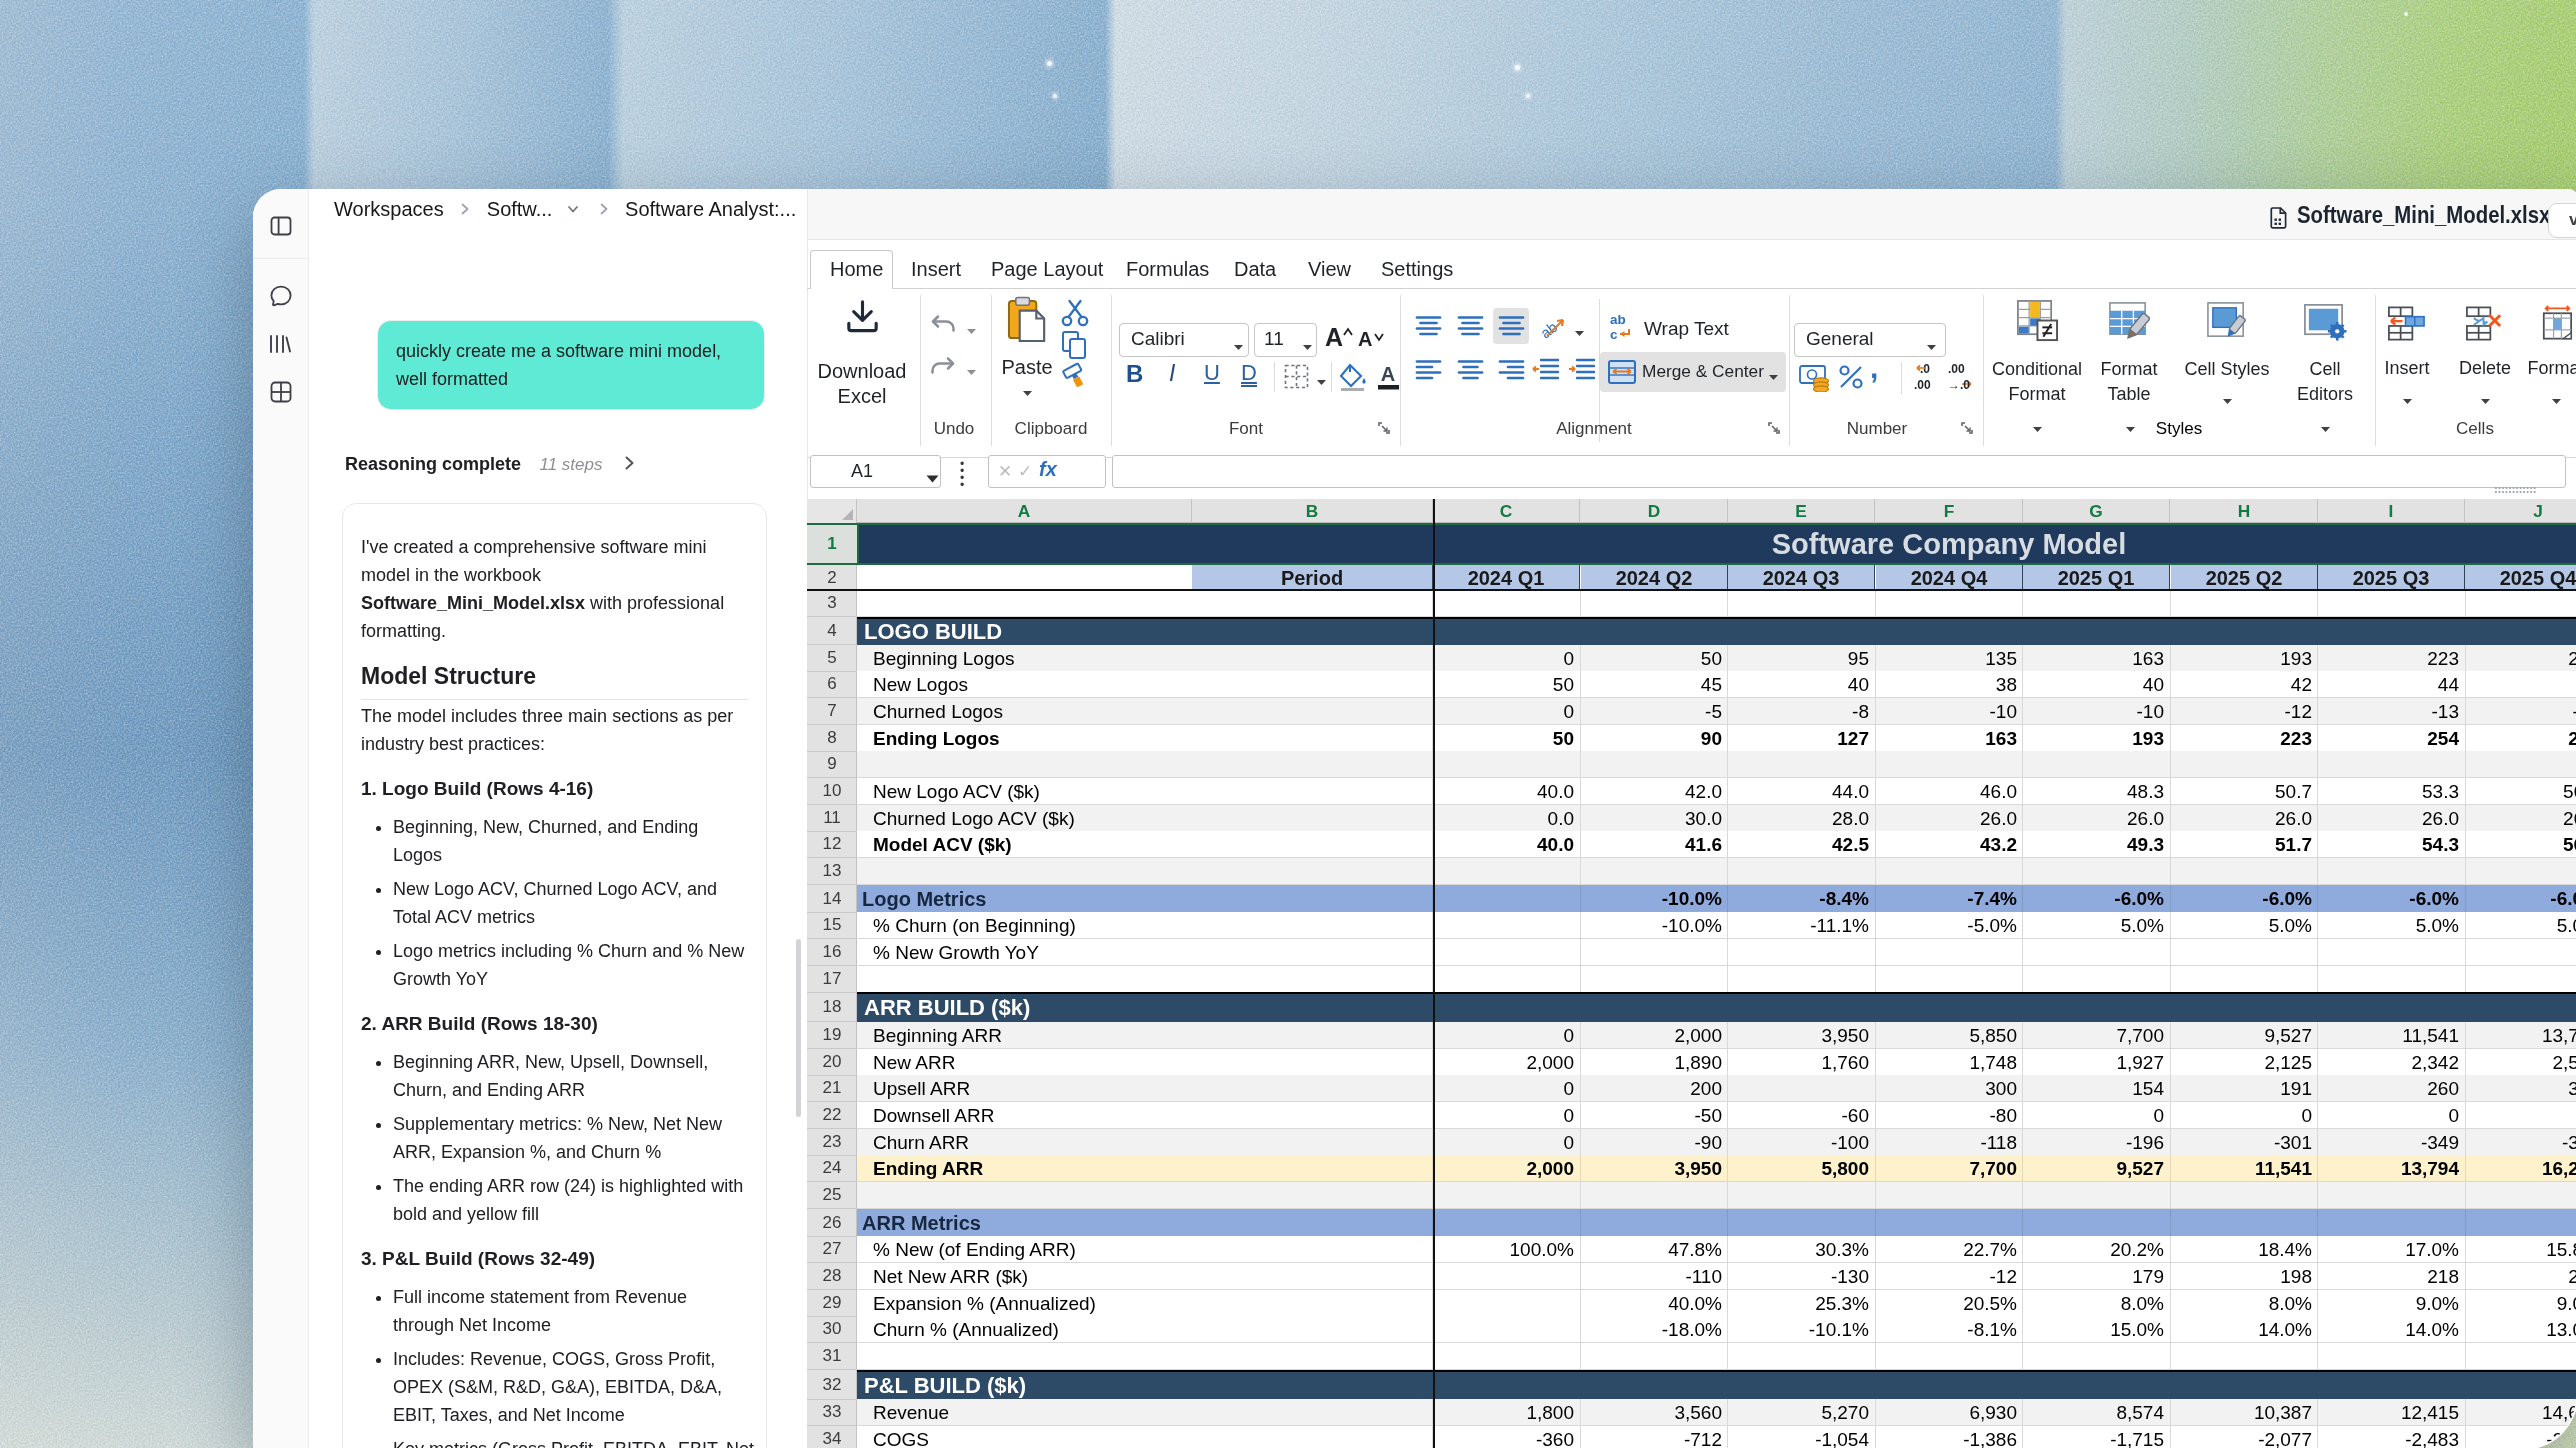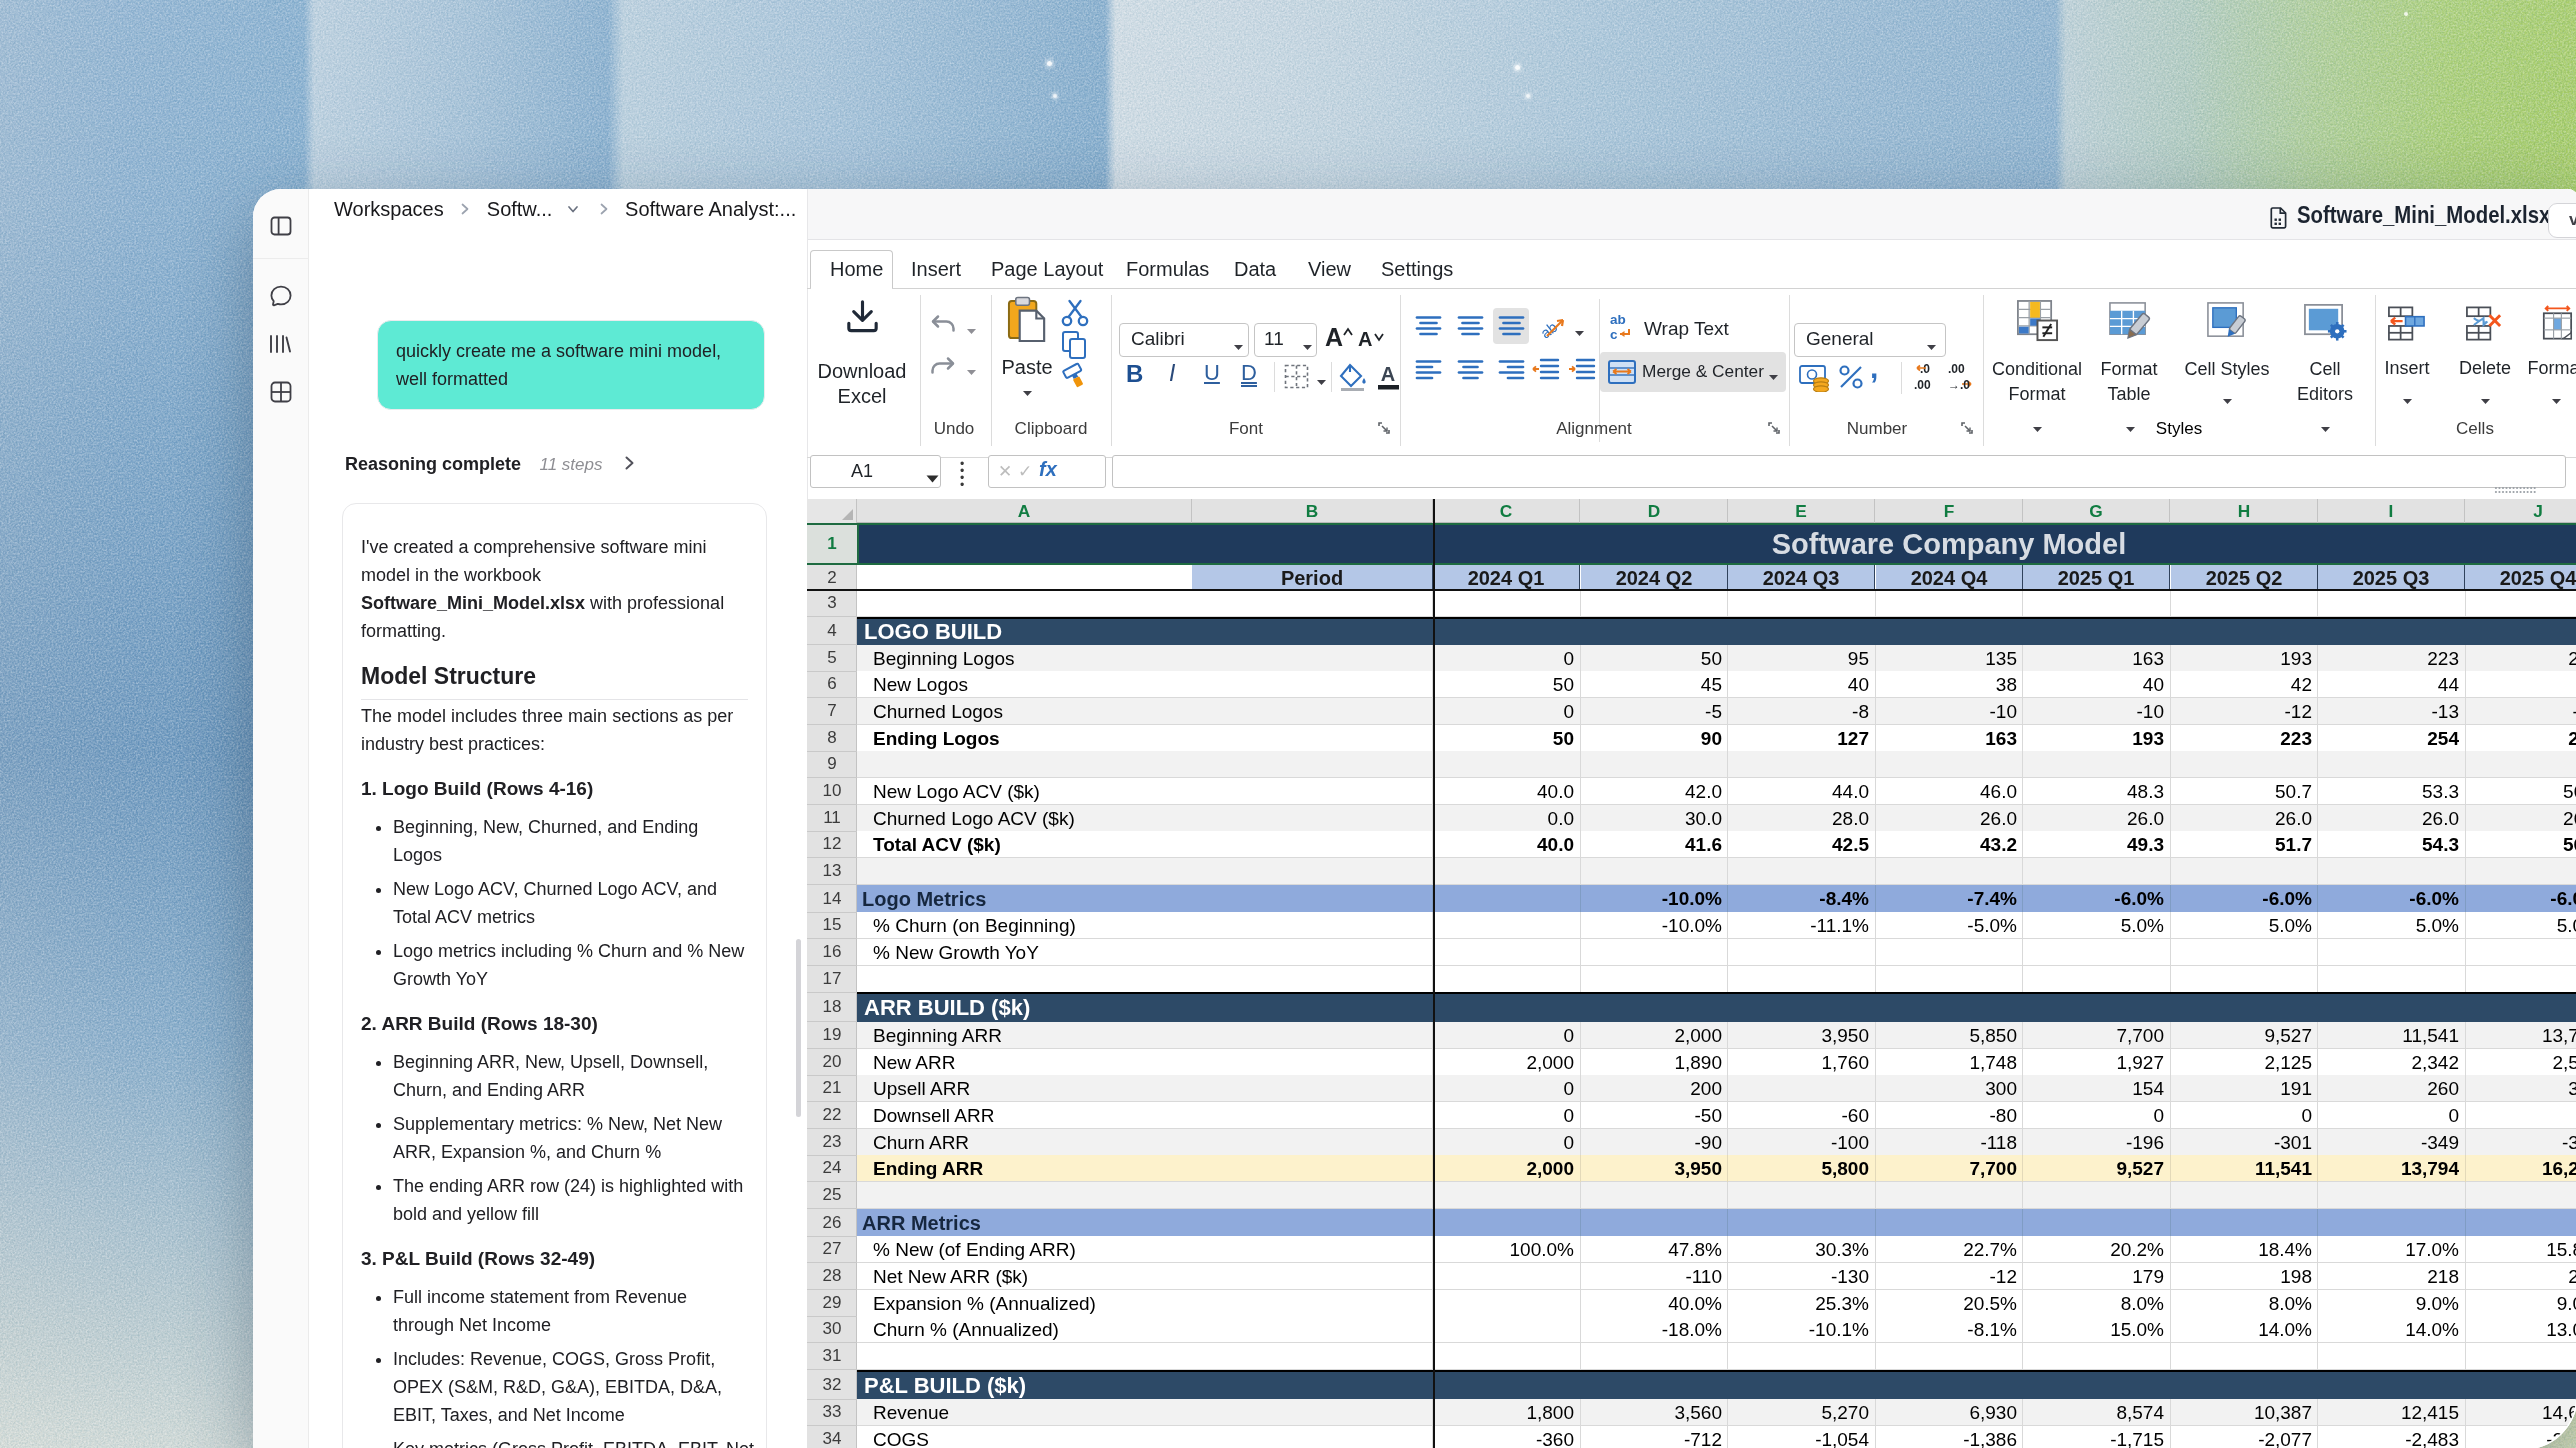--- a/index.html
+++ b/index.html
@@ -763,21 +763,21 @@
 <div style="position:absolute;left:50px;top:332px;width:1719px;height:27px;background:#fff;border-bottom:1px solid #d9d9d9;box-sizing:border-box;"></div>
 <div style="position:absolute;left:625px;top:332px;width:1px;height:27px;background:#d9d9d9;"></div>
 <div style="position:absolute;left:773px;top:332px;width:1px;height:27px;background:#d9d9d9;"></div>
 <div style="position:absolute;left:920px;top:332px;width:1px;height:27px;background:#d9d9d9;"></div>
 <div style="position:absolute;left:1068px;top:332px;width:1px;height:27px;background:#d9d9d9;"></div>
 <div style="position:absolute;left:1215px;top:332px;width:1px;height:27px;background:#d9d9d9;"></div>
 <div style="position:absolute;left:1363px;top:332px;width:1px;height:27px;background:#d9d9d9;"></div>
 <div style="position:absolute;left:1510px;top:332px;width:1px;height:27px;background:#d9d9d9;"></div>
 <div style="position:absolute;left:1658px;top:332px;width:1px;height:27px;background:#d9d9d9;"></div>
 
-<div style="position:absolute;left:66px;top:332px;height:27px;line-height:27px;font-weight:bold;font-size:19px;color:#000;">Total ACV ($k)</div>
+<div style="position:absolute;left:66px;top:332px;height:27px;line-height:27px;font-weight:bold;font-size:19px;color:#000;">Model ACV ($k)</div>
 <div style="position:absolute;left:626px;top:332px;width:141px;height:27px;line-height:27px;text-align:right;font-weight:bold;font-size:19px;color:#000;">40.0</div>
 <div style="position:absolute;left:774px;top:332px;width:141px;height:27px;line-height:27px;text-align:right;font-weight:bold;font-size:19px;color:#000;">41.6</div>
 <div style="position:absolute;left:921px;top:332px;width:141px;height:27px;line-height:27px;text-align:right;font-weight:bold;font-size:19px;color:#000;">42.5</div>
 <div style="position:absolute;left:1069px;top:332px;width:141px;height:27px;line-height:27px;text-align:right;font-weight:bold;font-size:19px;color:#000;">43.2</div>
 <div style="position:absolute;left:1216px;top:332px;width:141px;height:27px;line-height:27px;text-align:right;font-weight:bold;font-size:19px;color:#000;">49.3</div>
 <div style="position:absolute;left:1364px;top:332px;width:141px;height:27px;line-height:27px;text-align:right;font-weight:bold;font-size:19px;color:#000;">51.7</div>
 <div style="position:absolute;left:1511px;top:332px;width:141px;height:27px;line-height:27px;text-align:right;font-weight:bold;font-size:19px;color:#000;">54.3</div>
 <div style="position:absolute;left:1658px;top:332px;width:135px;height:27px;line-height:27px;text-align:right;font-weight:bold;font-size:19px;color:#000;">56.9</div>
 <div style="position:absolute;left:50px;top:359px;width:1719px;height:27px;background:#f2f2f2;border-bottom:1px solid #d9d9d9;box-sizing:border-box;"></div>
 <div style="position:absolute;left:625px;top:359px;width:1px;height:27px;background:#d9d9d9;"></div>

